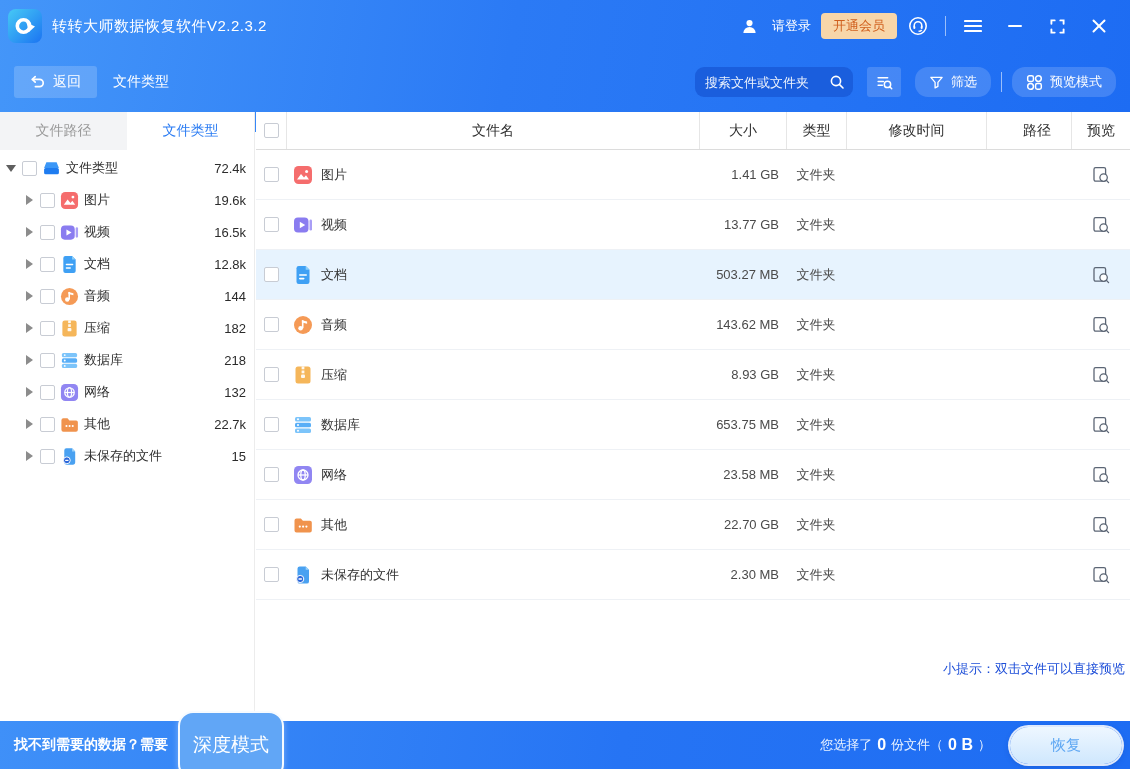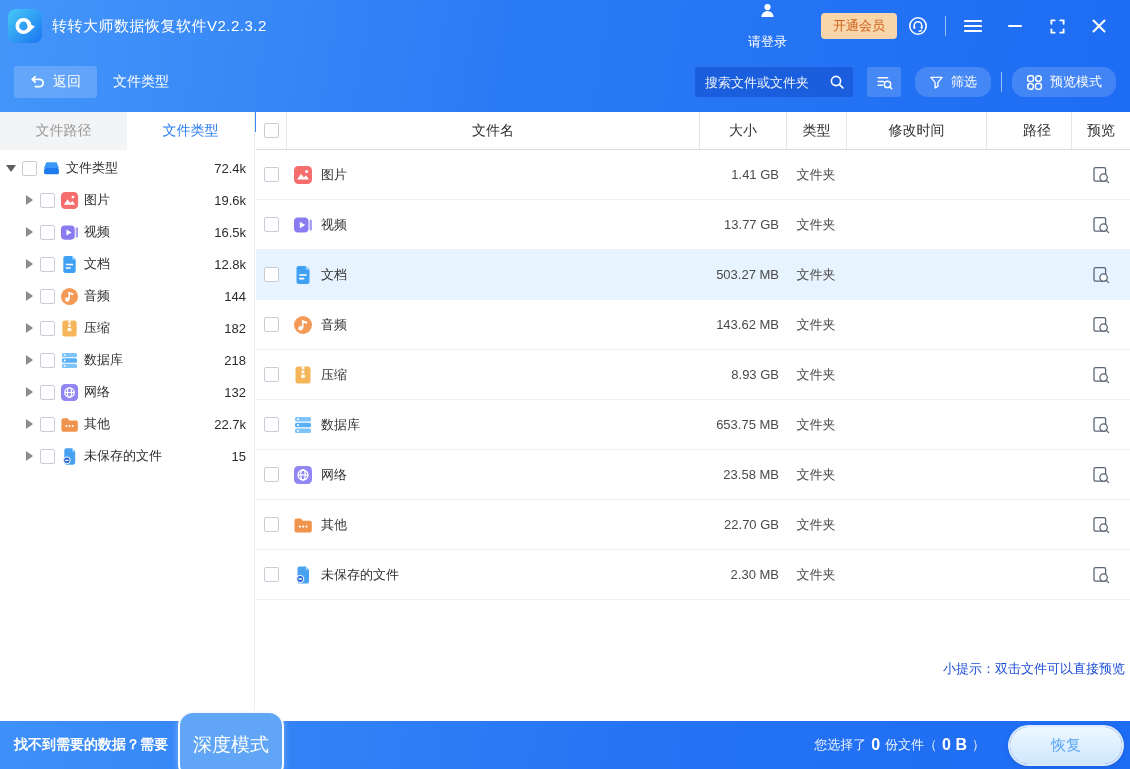--- a/index.html
+++ b/index.html
@@ -6,32 +6,32 @@
   body { background:#888; font-family:"Liberation Sans", sans-serif; }
   .window { position:relative; width:1130px; height:769px; background:#fff; overflow:hidden; }
 
   
   .header { position:absolute; top:0; left:0; width:1130px; height:132px;
             background:linear-gradient(100deg,#4496f9 0%,#2b7af5 45%,#1d6cf3 100%); }
   .titlebar { height:52px; display:flex; align-items:center; padding:0 14px 0 8px; color:#fff; }
   .logo { width:34px; height:34px; margin-right:10px; flex:none; }
   .app-title { font-size:15px; letter-spacing:.5px; }
   .tb-spacer { flex:1; }
-  .login-group { display:flex; align-items:center; gap:14px; cursor:pointer; margin-right:34px;flex-direction:column; }
+  .login-group { display:flex; align-items:center; gap:14px; cursor:pointer; margin-right:10px; }
   .login-label { font-size:13px; }
   .vip-btn { background:#f8d6a9; color:#cf5f1d; font-size:13px; padding:4px 12px; border-radius:4px; cursor:pointer; margin-right:4px; }
   .tb-icon { width:34px; height:32px; display:flex; align-items:center; justify-content:center; cursor:pointer; border-radius:4px; }
   .tb-divider { width:1px; height:20px; background:rgba(255,255,255,.55); margin:0 10px; }
   .win-ctrls { display:flex; align-items:center; gap:8px; }
 
   .toolbar { height:60px; display:flex; align-items:center; padding:0 14px; color:#fff; }
   .back-btn { display:flex; align-items:center; gap:7px; background:rgba(255,255,255,.18); border-radius:3px;
               padding:7px 16px; font-size:14px; cursor:pointer; }
   .breadcrumb { font-size:14px; margin-left:16px; color:#fff; }
-  .search-box { display:flex; align-items:center; width:158px; height:30px; background:#1a5edd; border-radius:3px;
+  .search-box { display:flex; align-items:center; width:158px; height:30px; background:#1a5edd; border-radius:9px;
                 padding:0 8px 0 10px; margin-right:14px; }
   .search-input { flex:1; background:transparent; border:none; outline:none; color:#fff; font-size:13px; width:100px; font-family:inherit; }
   .search-input::placeholder { color:rgba(255,255,255,.92); }
   .sq-btn { width:34px; height:30px; background:rgba(255,255,255,.16); border-radius:3px; display:flex;
             align-items:center; justify-content:center; cursor:pointer; margin-right:14px; }
   .pill-btn { display:flex; align-items:center; gap:7px; height:30px; background:rgba(255,255,255,.16);
               border-radius:13px; padding:0 14px; font-size:13px; cursor:pointer; }
 
   
   .sidebar { position:absolute; top:112px; left:0; width:255px; height:609px; background:#fff; border-right:1px solid #ececec; }
@@ -78,21 +78,21 @@
 
   
   .bottombar { position:absolute; left:0; bottom:0; width:1130px; height:48px;
                background:linear-gradient(100deg,#3f90f8 0%,#2674f4 55%,#1d6cf3 100%);
                display:flex; align-items:center; padding:0 8px 0 14px; color:#fff; }
   .bb-left { display:flex; align-items:center; gap:10px; }
   .bb-text { font-size:14px; font-weight:bold; }
   .deep-btn { background:#61a6f6; border:2px solid rgba(255,255,255,.95); border-radius:15px;
               padding:19px 13px; font-size:19px; color:#fff; cursor:pointer; box-shadow:0 0 6px rgba(255,255,255,.35); }
   .bb-spacer { flex:1; }
-  .bb-status { display:flex; align-items:center; gap:5px; font-size:13px; color:#eaf3ff; margin-right:25px; }
+  .bb-status { display:flex; align-items:center; gap:5px; font-size:13px; color:#eaf3ff; margin-right:19px; }
   .bb-status b { font-size:16px; color:#fff; }
   .recover-btn { width:112px; height:37px; border-radius:19px; border:none; cursor:pointer;
                  background:linear-gradient(180deg,#eef7ff 0%,#cfe7fd 100%);
                  box-shadow:0 0 0 2px rgba(255,255,255,.85), 0 2px 6px rgba(0,40,120,.25);
                  color:#5ea7f3; font-size:15px; display:flex; align-items:center; justify-content:center;
                  font-family:Liberation Sans, sans-serif; }
 </style>
 </head>
 <body>
 

